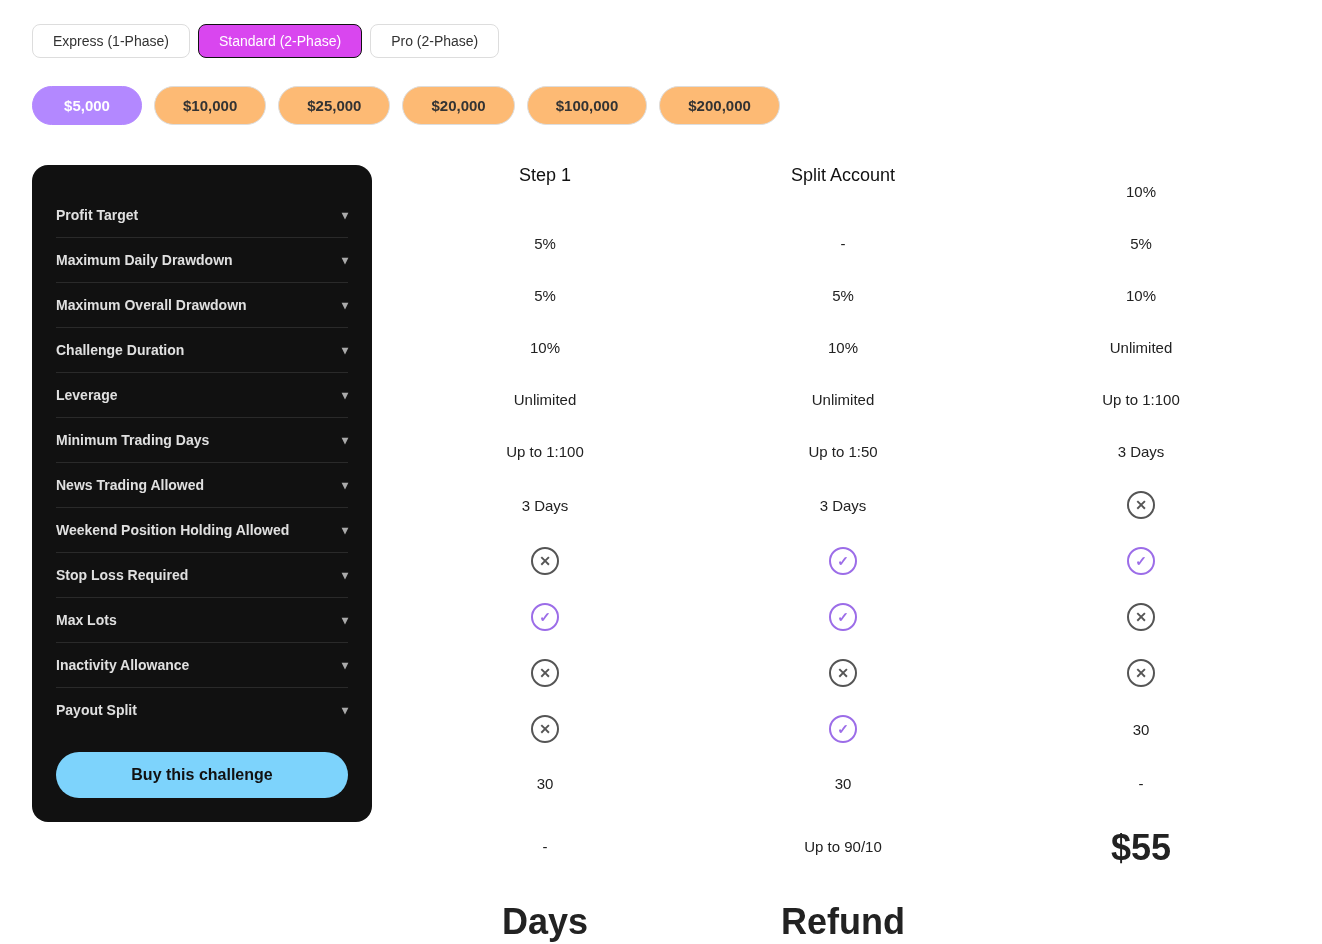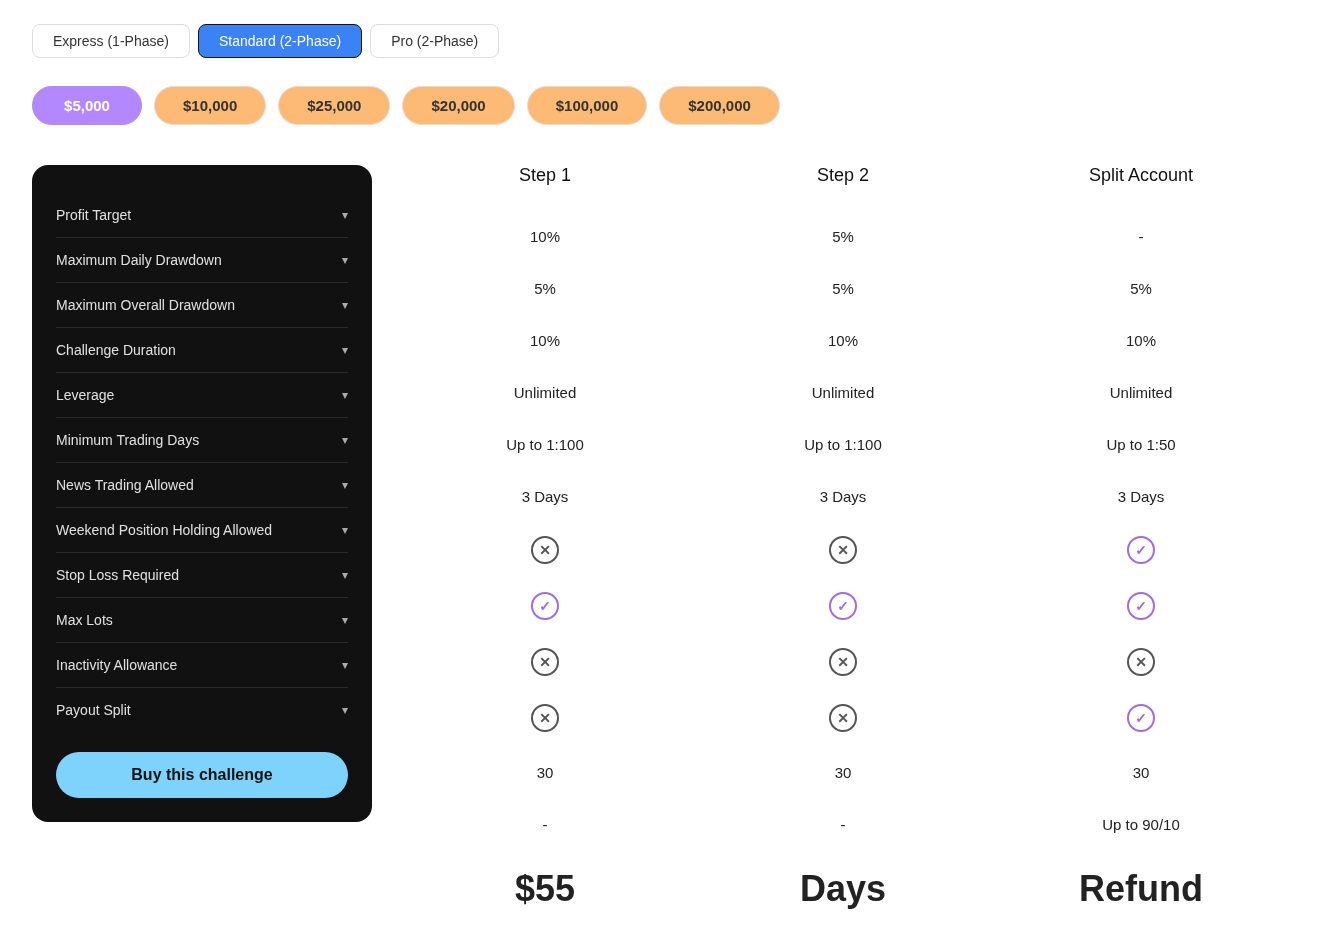--- a/index.html
+++ b/index.html
@@ -20,21 +20,21 @@
       padding: 8px 20px;
       border-radius: 8px;
       border: 1px solid #ddd;
       background: #fff;
       font-size: 14px;
       cursor: pointer;
       font-weight: 500;
       color: #333;
     }
     .phase-tab.active {
-      background: #3b82f6;
+      background: #d946ef;
       color: #fff;
       border-color: #111;
       text-align: center;
     }
 
     
     .amount-row {
       display: flex;
       gap: 12px;
       margin-bottom: 40px;
@@ -77,21 +77,21 @@
       margin-right: 24px;
       flex-shrink: 0;
     }
     .left-panel-row {
       display: flex;
       align-items: center;
       justify-content: space-between;
       padding: 14px 0;
       border-bottom: 1px solid #2a2a2a;
       font-size: 14px;
-      font-weight: 400;
+      font-weight: 700;
       color: #e0e0e0;
       cursor: pointer;
     }
     .left-panel-row:last-of-type {
       border-bottom: none;
     }
     .chevron {
       color: #aaa;
       font-size: 12px;
       margin-left: 6px;
@@ -239,21 +239,20 @@
         <div class="left-panel-row">
           <span>Payout Split</span>
           <span class="chevron">▾</span>
         </div>
       </div>
     <button class="buy-btn">Buy this challenge</button>
   </div>
 
   <div class="right-table" id="comparison-table">
   <div class="col-header">Step 1</div>
-      <div class="col-header">Step 2</div>
       <div class="col-header">Split Account</div>
       <div class="cell">10%</div>
       <div class="cell">5%</div>
       <div class="cell">-</div>
       <div class="cell">5%</div>
       <div class="cell">5%</div>
       <div class="cell">5%</div>
       <div class="cell">10%</div>
       <div class="cell">10%</div>
       <div class="cell">10%</div>

